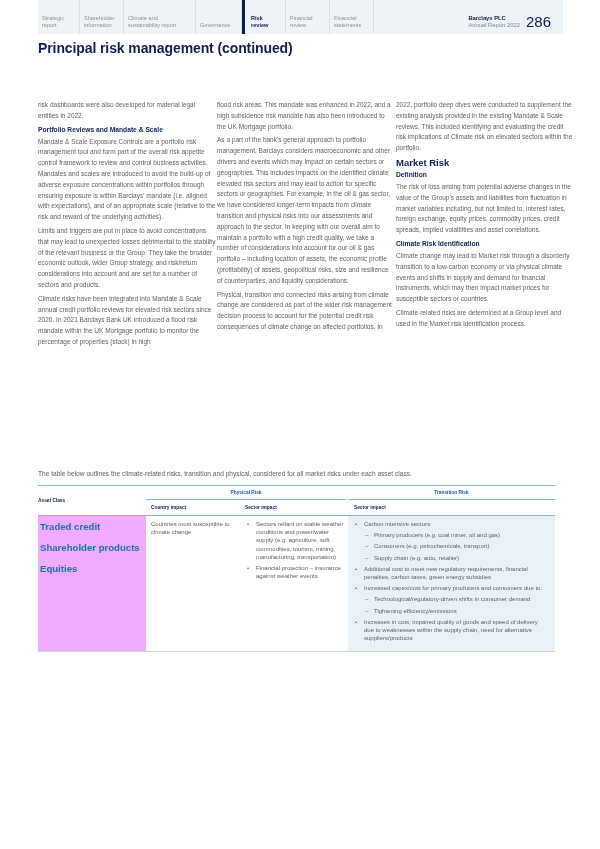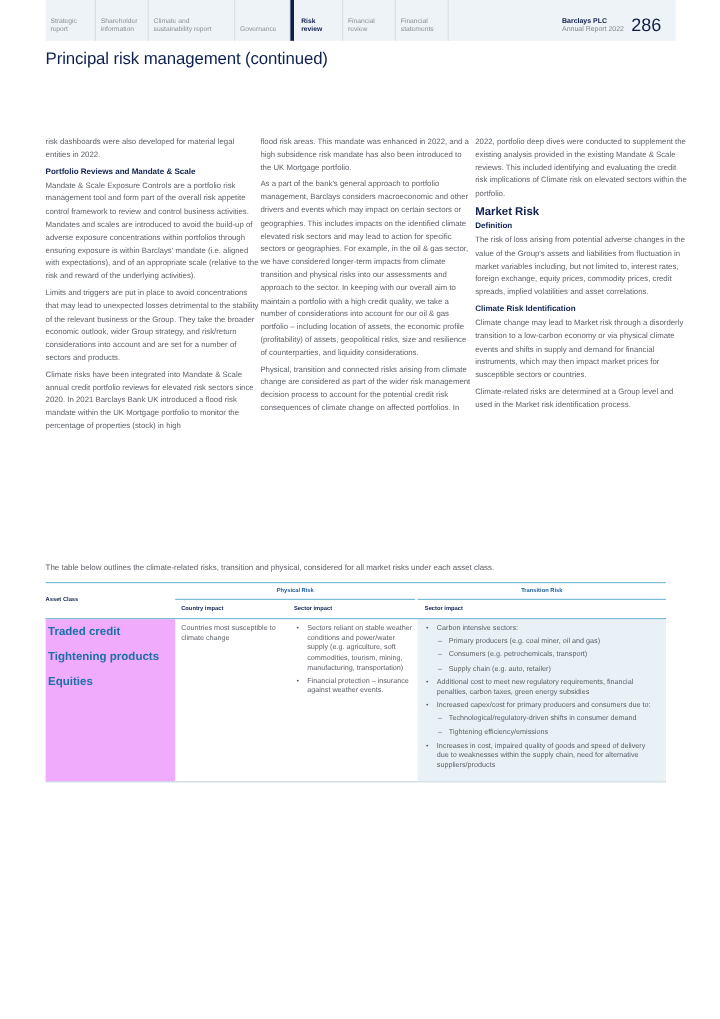--- a/index.html
+++ b/index.html
@@ -8,24 +8,24 @@
 
   
   .topnav { position: absolute; left: 38px; top: 0; width: 525px; height: 34px; background: #eef3f7; display: flex; }
   .navtab { height: 34px; padding: 15px 4px 0 4px; font-size: 5.6px; line-height: 6.6px; color: #8a8f95; border-right: 1px solid #d8dfe5; }
   .navtab.active { color: #0d1d4a; font-weight: bold; border-left: 3px solid #0d1d4a; padding-left: 6px; }
   .navright { margin-left: auto; display: flex; align-items: flex-end; padding: 0 12px 5px 0; }
   .brand { font-size: 5.8px; line-height: 6.8px; color: #7d8590; text-align: left; margin-right: 6px; }
   .brand b { color: #0d1d4a; display: block; }
   .pagenum { font-size: 15px; color: #0d1d4a; line-height: 15px; }
 
-  .page-title { position: absolute; left: 38px; top: 40px; font-size: 14px; color: #0d2050; font-weight: normal; letter-spacing: -0.1px; }
+  .page-title { position: absolute; left: 38px; top: 40px; font-size: 14px; color: #0d2050; font-weight: bold; letter-spacing: -0.1px; }
 
   
-  .col { position: absolute; top: 114px; width: 178px; font-size: 6.5px; line-height: 10.8px; color: #5d6167; }
+  .col { position: absolute; top: 100px; width: 178px; font-size: 6.5px; line-height: 10.8px; color: #5d6167; }
   .col p { margin-bottom: 3px; }
   .col h4 { font-size: 6.7px; color: #0d2050; font-weight: bold; line-height: 10px; margin: 1px 0 2px 0; }
   .col h3 { font-size: 9.5px; color: #0d2050; font-weight: bold; line-height: 12px; margin: 2px 0 1px 0; }
   .c1 { left: 38px; }
   .c2 { left: 217px; }
   .c3 { left: 396px; }
 
   .intro { position: absolute; left: 38px; top: 470px; font-size: 6.6px; color: #5d6167; }
 
   
@@ -103,21 +103,21 @@
     <div class="th-trans">Transition Risk</div>
     <div class="th-line1"></div>
     <div class="th-line2"></div>
     <div class="th-sub" style="left:113px">Country impact</div>
     <div class="th-sub" style="left:207px">Sector impact</div>
     <div class="th-sub" style="left:316px">Sector impact</div>
   </div>
   <div class="tbody">
     <div class="td-asset">
       <div class="asset-item">Traded credit</div>
-      <div class="asset-item">Tightening products</div>
+      <div class="asset-item">Shareholder products</div>
       <div class="asset-item">Equities</div>
     </div>
     <div class="td-country">Countries most susceptible to climate change</div>
     <div class="td-sector">
       <ul class="bul">
         <li>Sectors reliant on stable weather conditions and power/water supply (e.g. agriculture, soft commodities, tourism, mining, manufacturing, transportation)</li>
         <li>Financial protection – insurance against weather events.</li>
       </ul>
     </div>
     <div class="td-trans">

